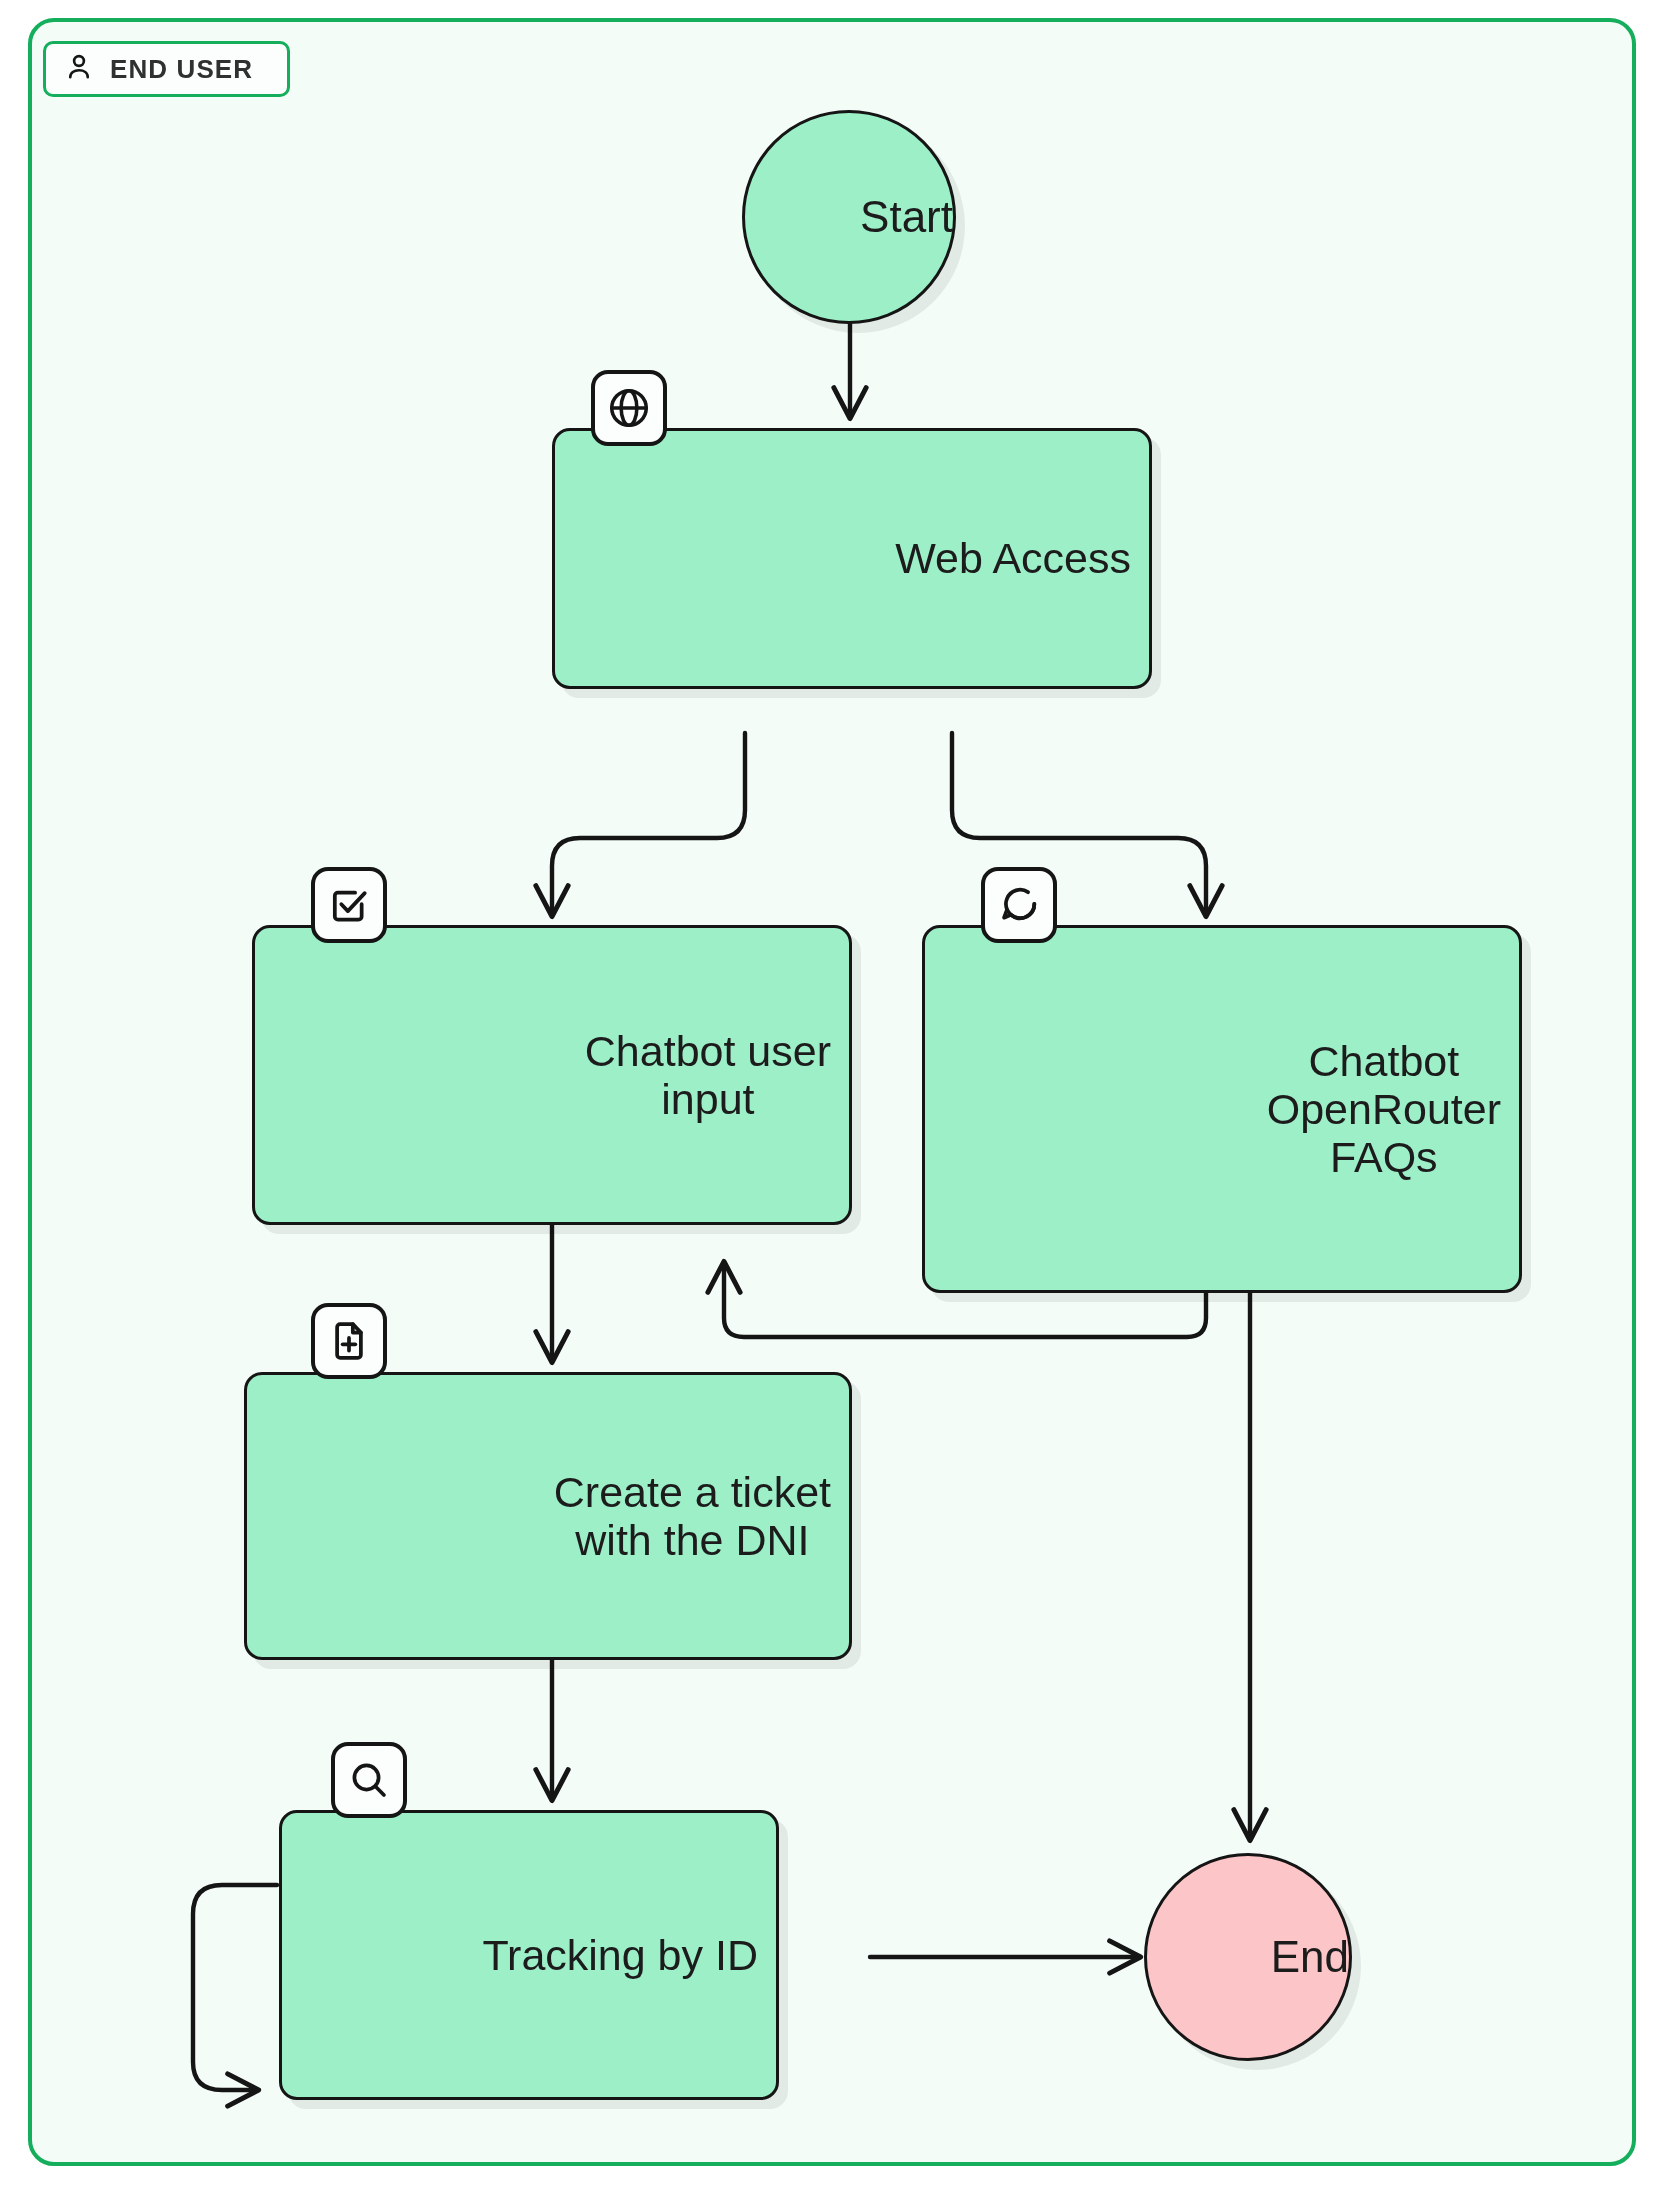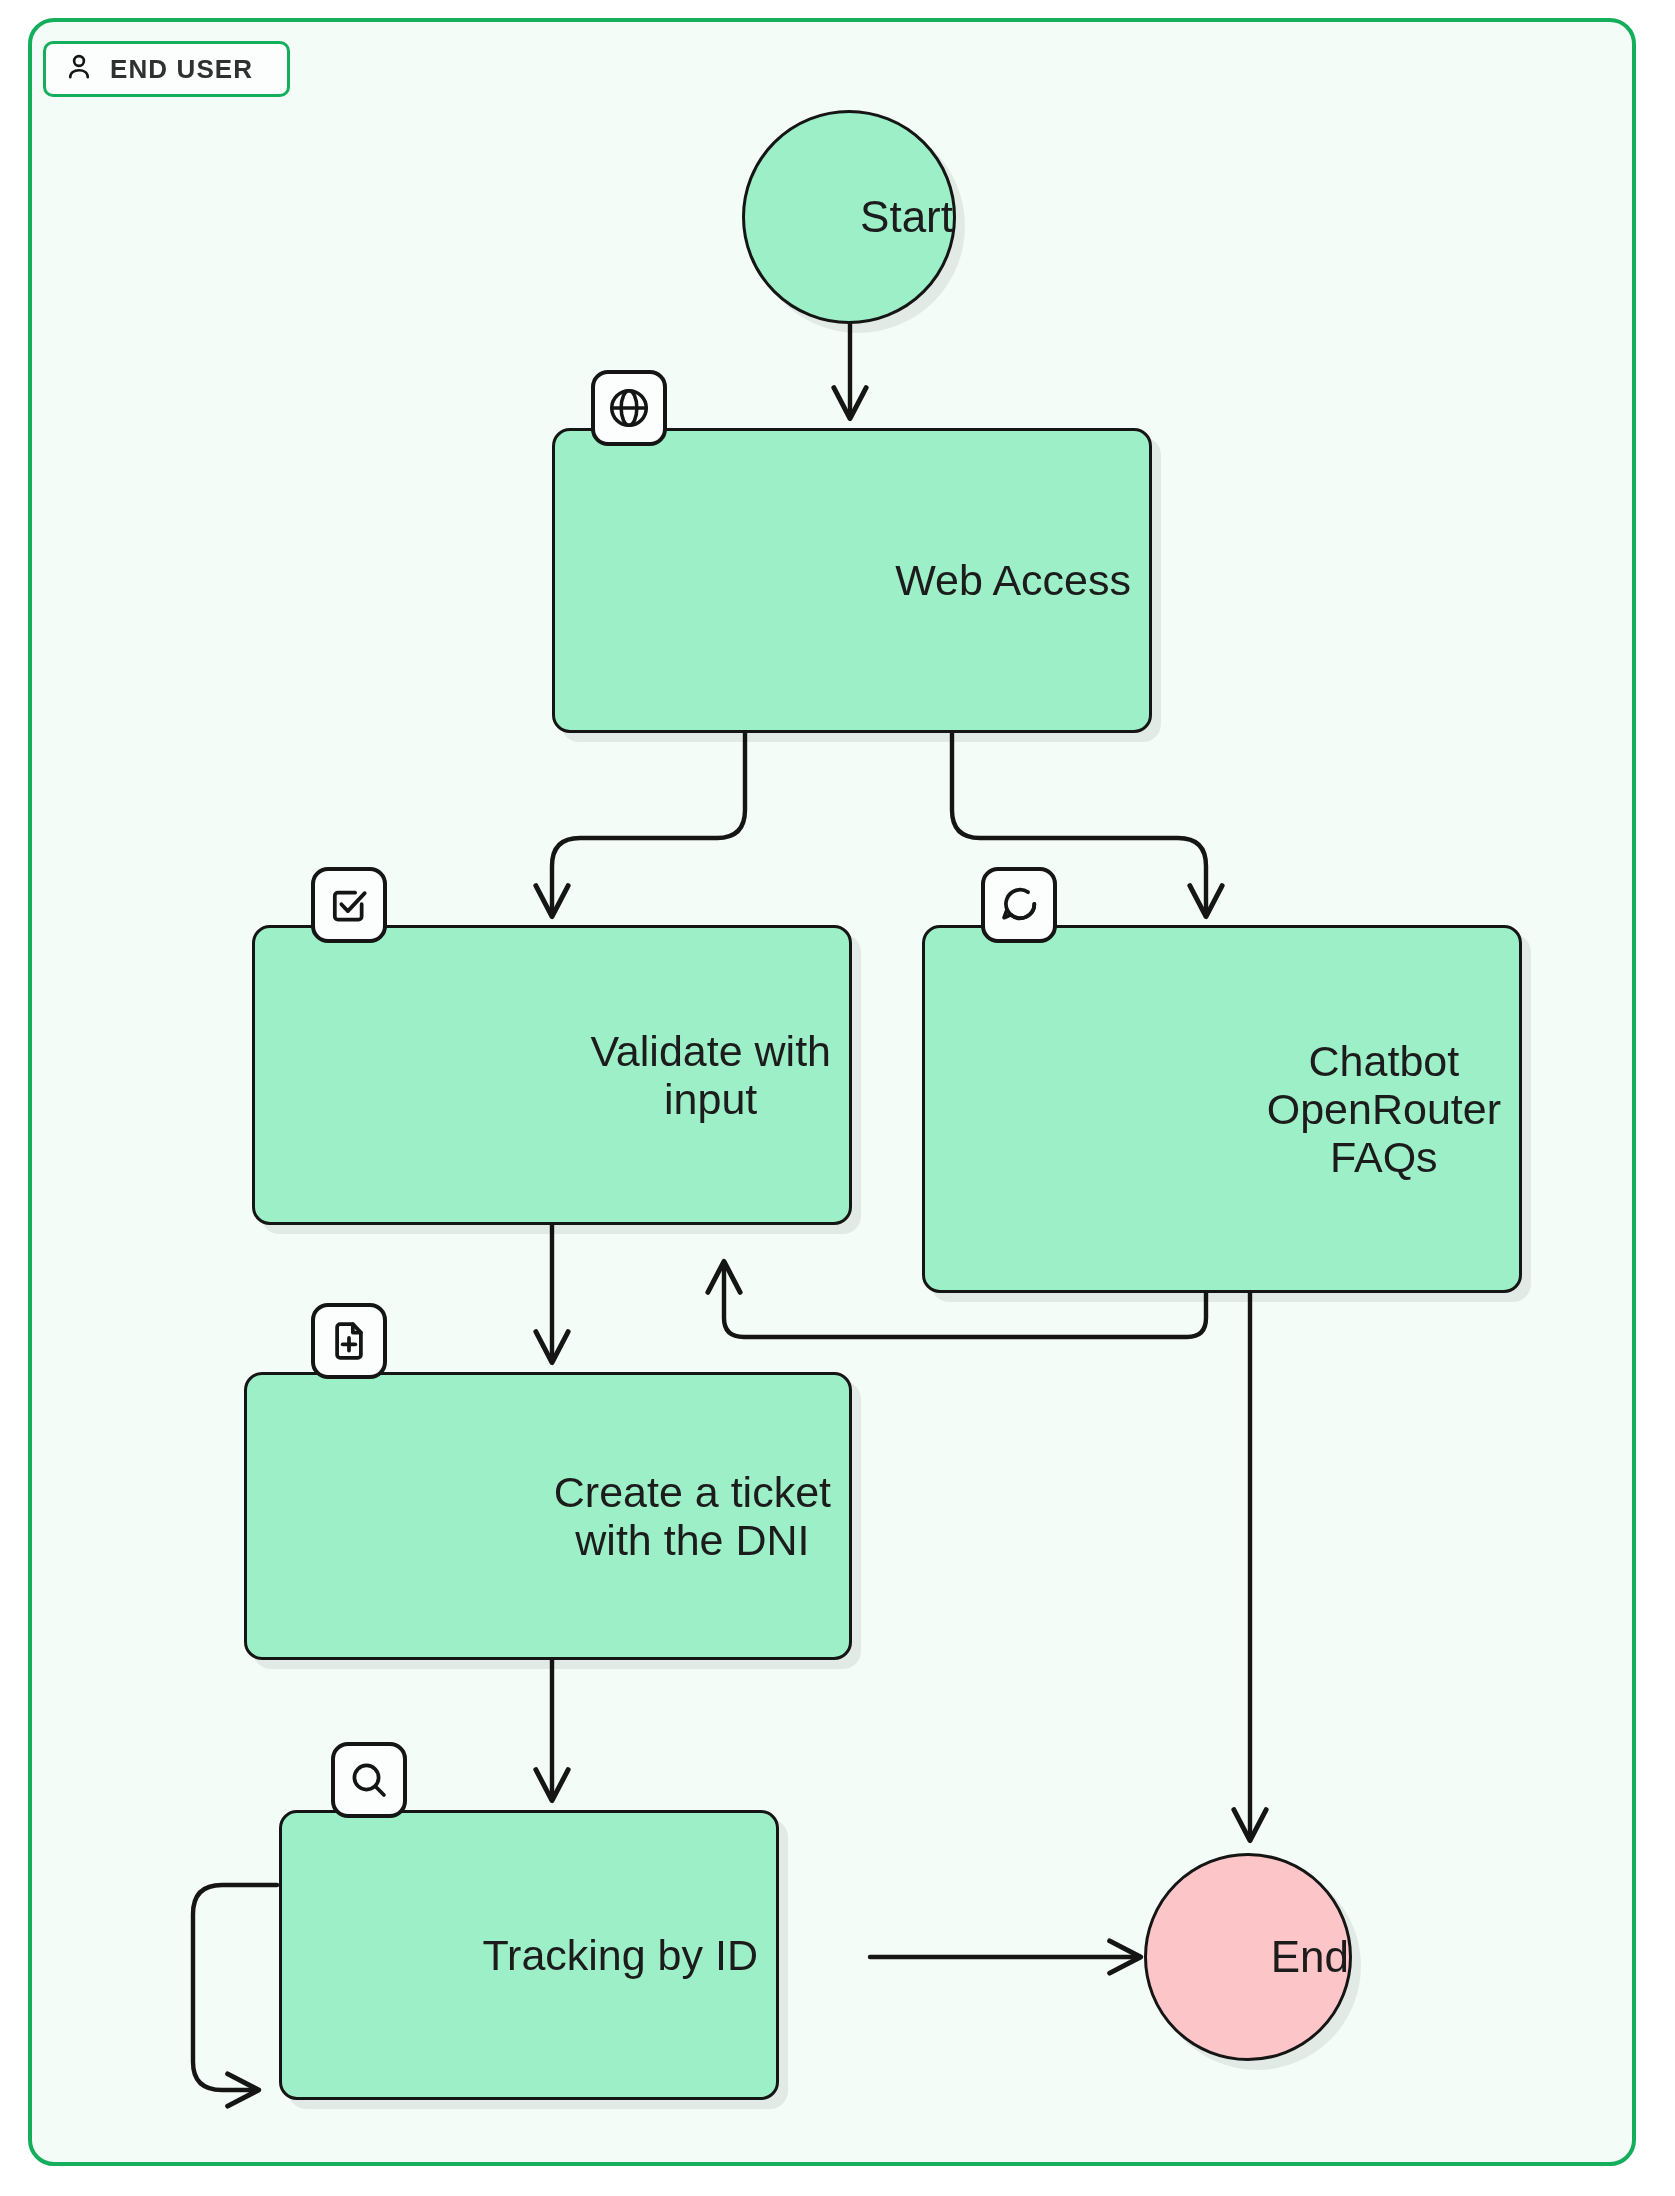--- a/index.html
+++ b/index.html
@@ -150,36 +150,36 @@
       <path d="M277 1885 L222 1885 Q193 1885 193 1914 L193 2062 Q193 2090 222 2090 L258 2090" marker-end="url(#ah)"></path>
 
       <path d="M870 1957 L1140 1957" marker-end="url(#ah)"></path>
     </g>
   </svg>
 
   <div class="node terminal start" style="left:742px; top:110px; width:214px; height:214px;">
     <span>Start</span>
   </div>
 
-  <div class="node box" style="left:552px; top:428px; width:600px; height:305px;">
+  <div class="node box" style="left:552px; top:428px; width:600px; height:261px;">
     <span>Web Access</span>
   </div>
   <div class="chip" style="left:591px; top:370px;">
     <span>
       <svg width="46" height="46" viewBox="0 0 24 24" fill="none" stroke="#151515" stroke-width="1.85" stroke-linecap="round" stroke-linejoin="round">
         <circle cx="12" cy="12" r="9"></circle>
         <line x1="3" y1="12" x2="21" y2="12"></line>
         <ellipse cx="12" cy="12" rx="4.1" ry="9"></ellipse>
       </svg>
     </span>
   </div>
 
   <div class="node box" style="left:252px; top:925px; width:600px; height:300px;">
     <span>
-      <span>Validate with</span><br>
+      <span>Chatbot user</span><br>
       <span>input</span>
     </span>
   </div>
   <div class="chip" style="left:311px; top:867px;">
     <span>
       <svg width="46" height="46" viewBox="0 0 24 24" fill="none" stroke="#151515" stroke-width="1.95" stroke-linecap="round" stroke-linejoin="round">
         <path d="M18.6 11.6V18a1.6 1.6 0 0 1-1.6 1.6H6.2A1.6 1.6 0 0 1 4.6 18V7.2a1.6 1.6 0 0 1 1.6-1.6h9"></path>
         <path d="M8 11.6 L11.4 15.2 L20.2 5.8"></path>
       </svg>
     </span>

